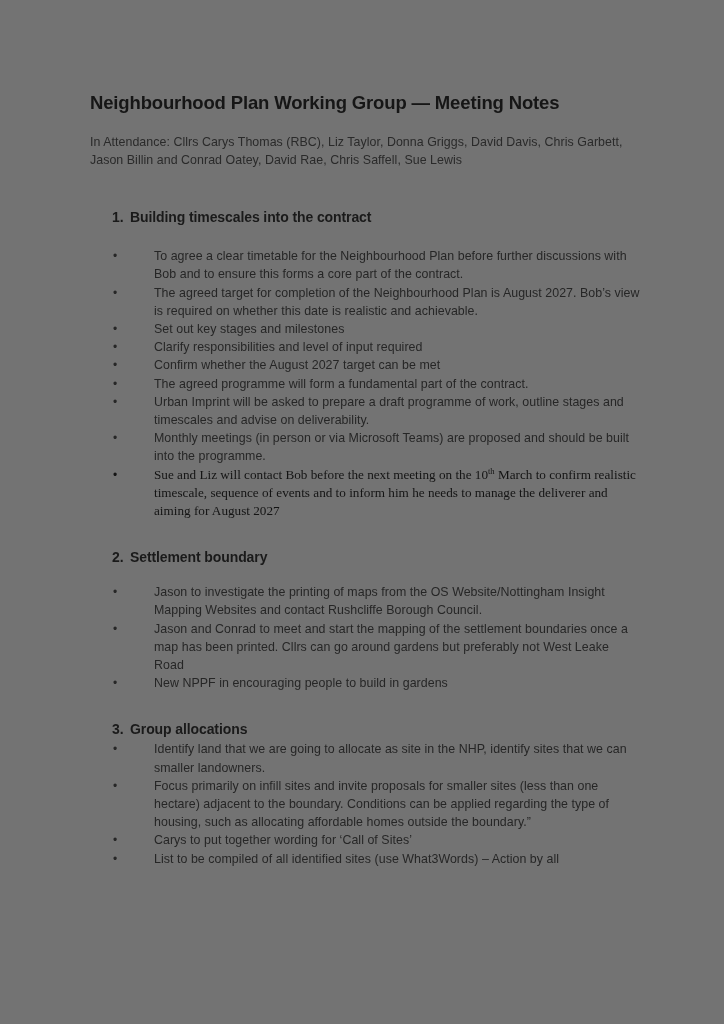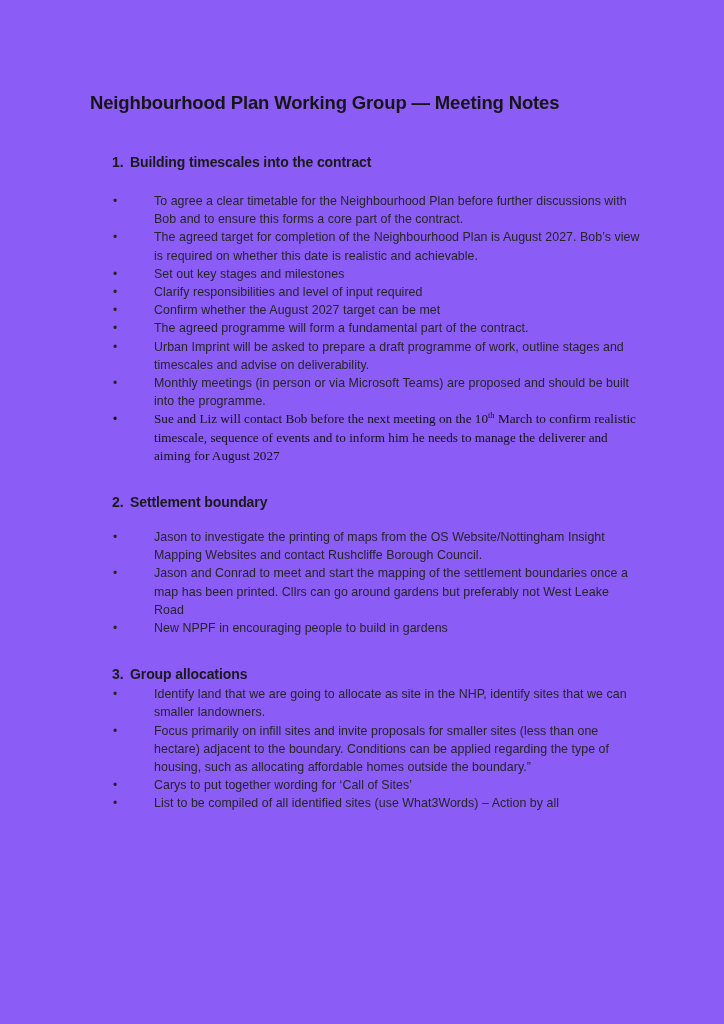--- a/index.html
+++ b/index.html
@@ -8,21 +8,21 @@
     width: 724px;
     height: 1024px;
     font-family: "Liberation Sans", "DejaVu Sans", sans-serif;
     color: #222222;
     overflow: hidden;
   }
   .page {
     position: relative;
     width: 724px;
     height: 1024px;
-    background: #8b5cf6;
+    background: #737373;
     padding: 92px 84px 0 90px;
   }
   .doc-title {
     font-size: 18.5px;
     line-height: 22px;
     font-weight: 700;
     color: #161616;
     letter-spacing: -0.15px;
     white-space: nowrap;
   }
@@ -95,20 +95,21 @@
   }
 </style>
 </head>
 <body>
 
 <div class="page">
 
   <div class="doc-title">Neighbourhood Plan Working Group — Meeting Notes</div>
 
 
+  <p class="attendance">In Attendance: Cllrs Carys Thomas (RBC), Liz Taylor, Donna Griggs, David Davis, Chris Garbett, Jason Billin and Conrad Oatey, David Rae, Chris Saffell, Sue Lewis</p>
 
   <div class="section sec-1">
     <div class="sec-heading">
       <span class="sec-num">1.</span>
       <span class="sec-title">Building timescales into the contract</span>
     </div>
     <div class="bullets gap-lg">
       <div class="bullet">
           <span class="bm">•</span>
           <span class="bt">To agree a clear timetable for the Neighbourhood Plan before further discussions with Bob and to ensure this forms a core part of the contract.</span>

